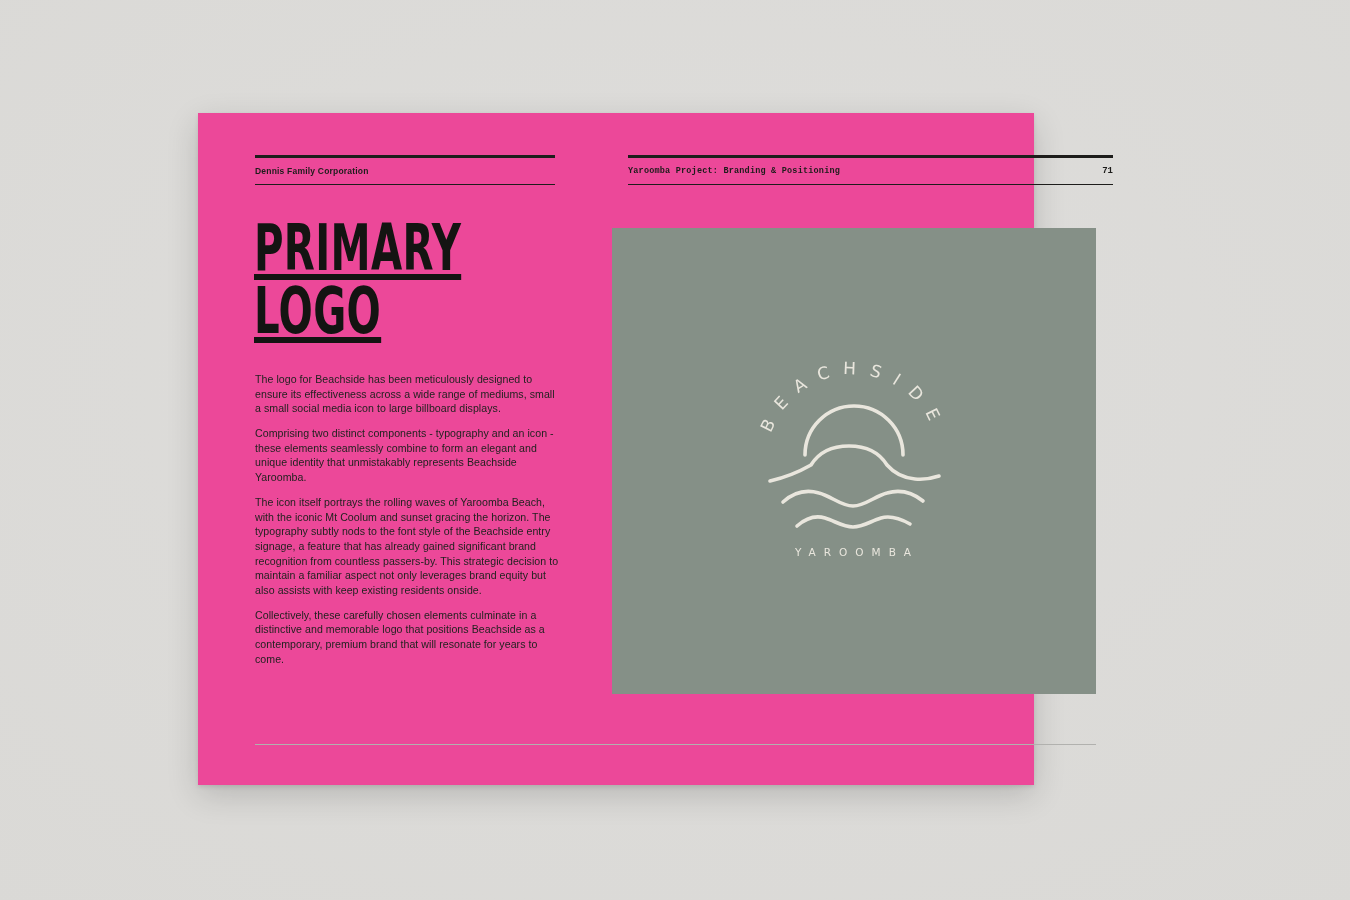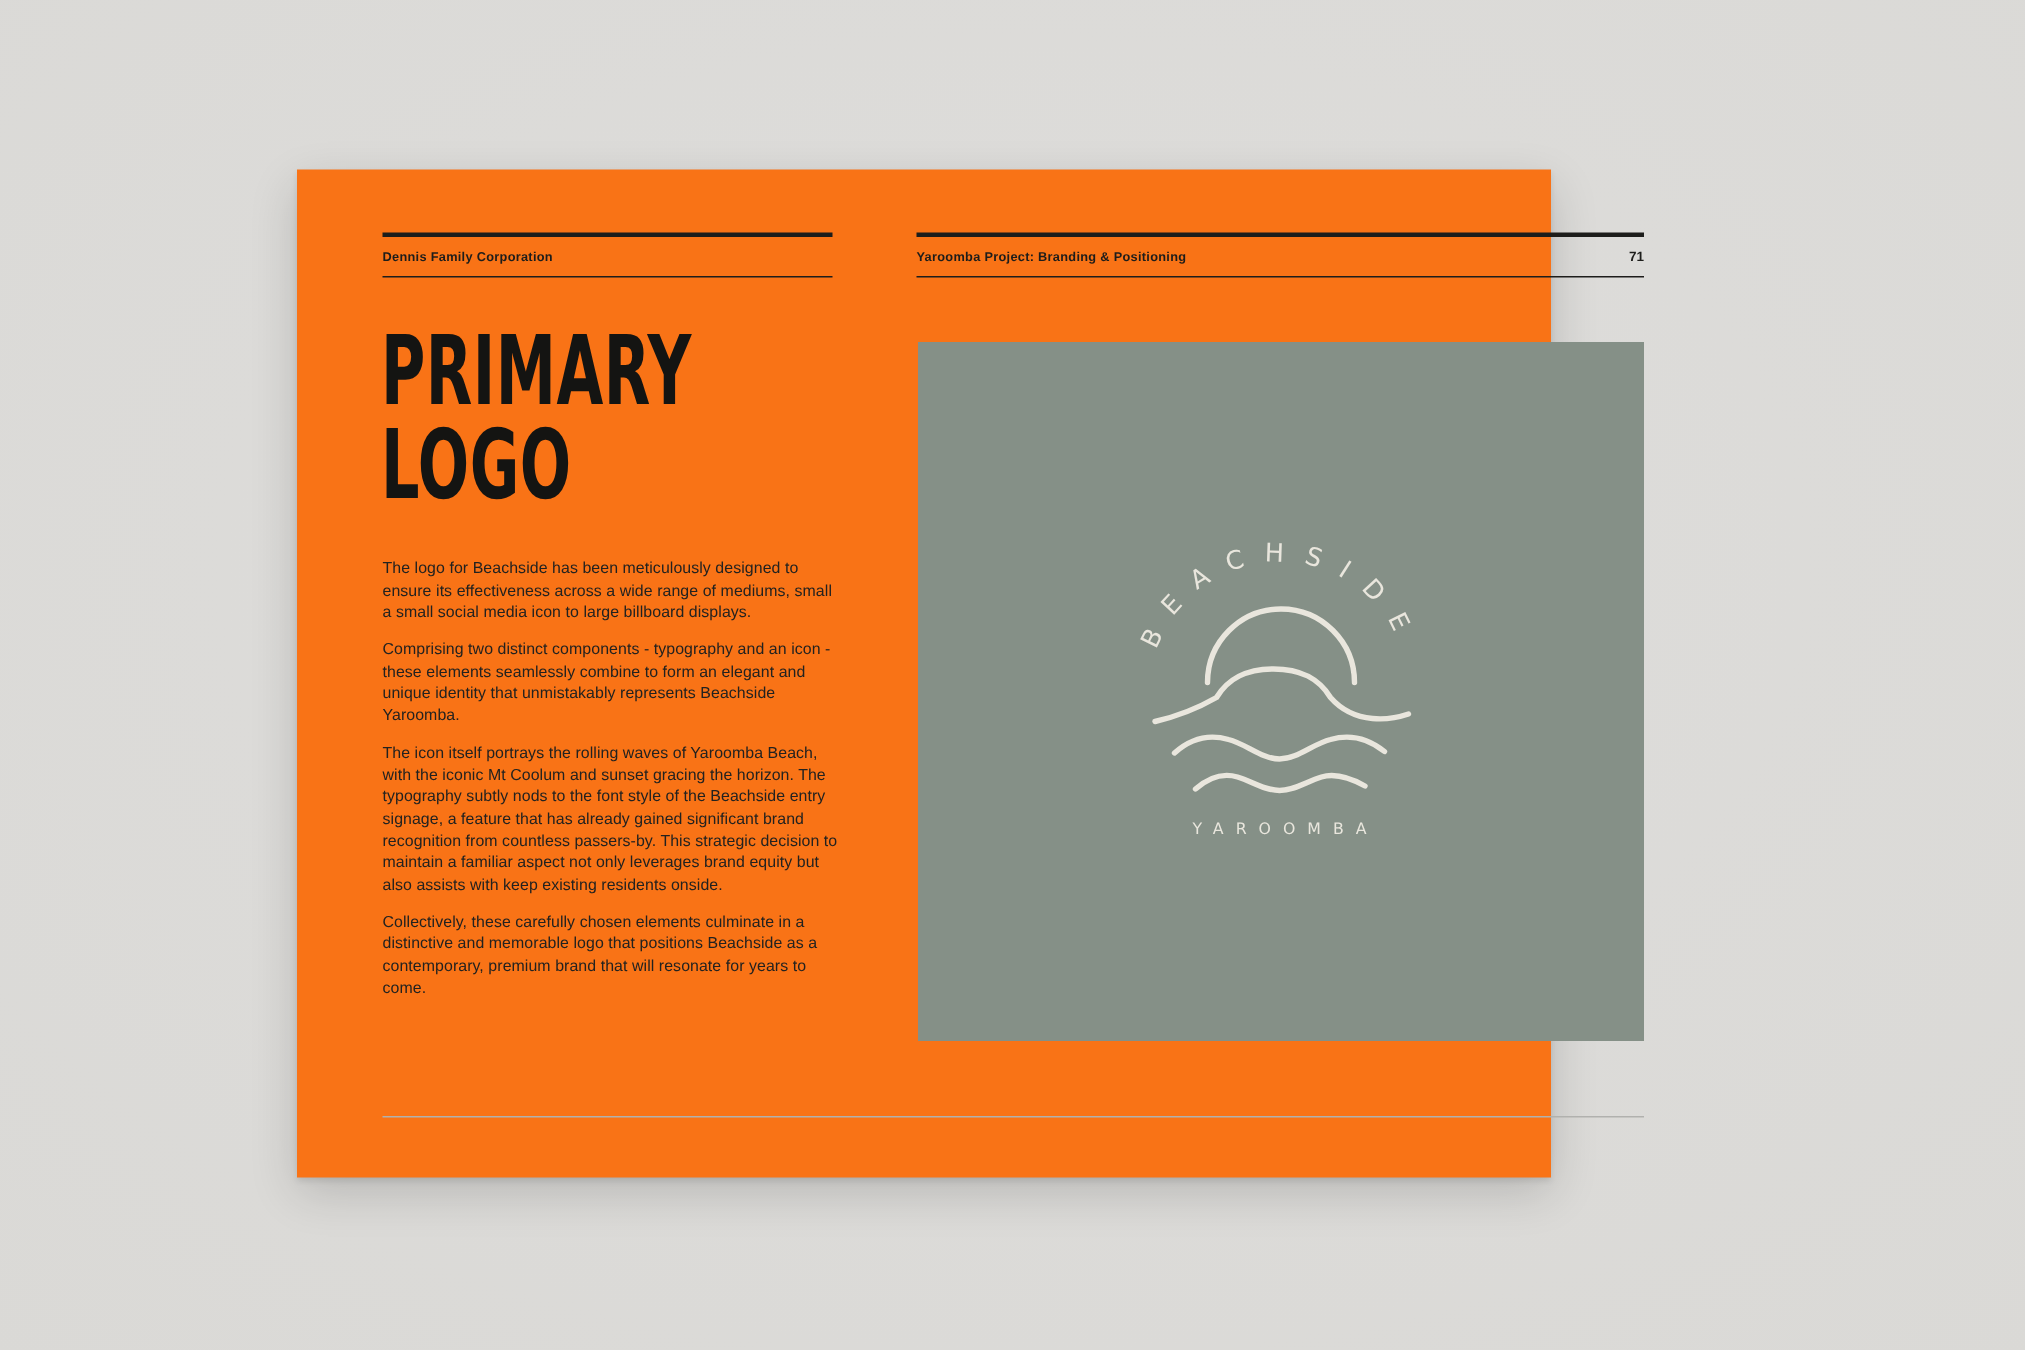--- a/index.html
+++ b/index.html
@@ -4,34 +4,34 @@
 <style>
   * { margin:0; padding:0; box-sizing:border-box; }
   html,body { width:1350px; height:900px; overflow:hidden; }
   body {
     font-family:"Liberation Sans", sans-serif;
     background:radial-gradient(130% 130% at 50% 42%, #dedddb 0%, #dad9d6 60%, #d3d3d0 100%);
     position:relative;
   }
   .page {
     position:absolute; left:198px; top:113px; width:836px; height:672px;
-    background:#f97316;
+    background:#ec4899;
     box-shadow:0 2px 4px rgba(0,0,0,.10), 0 10px 30px rgba(0,0,0,.16);
   }
   
   .hdr { position:absolute; top:42px; }
   .hdr-left  { left:57px;  width:300px; }
-  .hdr-right { left:413px; width:485px; }
+  .hdr-right { left:430px; width:485px;font-family:Liberation Mono, monospace; }
   .hdr .bar  { height:3px; background:#1d1d1b; }
   .hdr .row  { display:flex; justify-content:space-between; align-items:center;
                height:27px; border-bottom:1px solid #1d1d1b; }
   .hdr .lbl  { font-size:8.5px; font-weight:bold; letter-spacing:.2px; color:#1d1d1b; }
   .hdr .pg   { font-size:9px; font-weight:bold; color:#1d1d1b; }
   
-  .title { position:absolute; left:56px; top:104px; color:#141412; }
+  .title { position:absolute; left:56px; top:104px; color:#141412;text-decoration:underline; }
   .title .line {
     font-family:"DejaVu Sans", sans-serif;
     font-weight:bold; font-size:64px; line-height:63px; letter-spacing:0.5px;
     transform:scaleX(.63); transform-origin:0 50%; white-space:nowrap;
   }
   
   .copy { position:absolute; left:57px; top:259px; width:305px; }
   .copy p { font-size:10.6px; line-height:14.6px; color:#222220;
             letter-spacing:.05px; margin-bottom:10.5px; }
   

